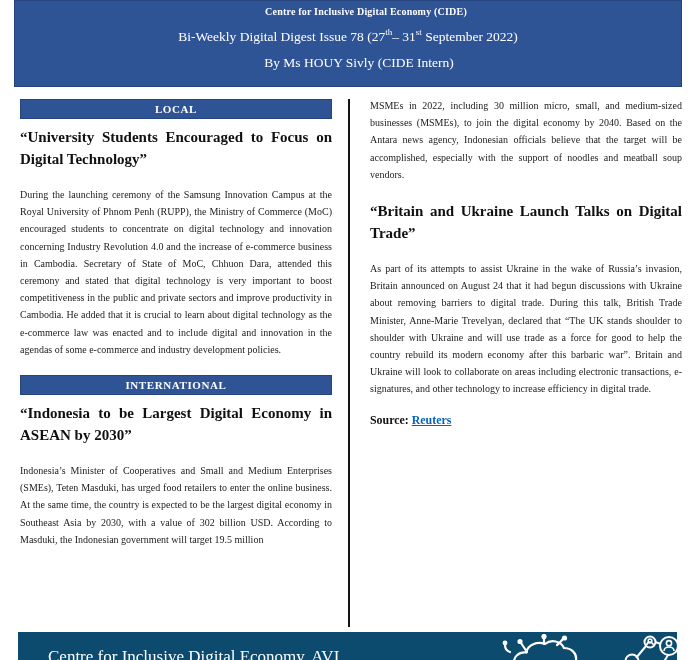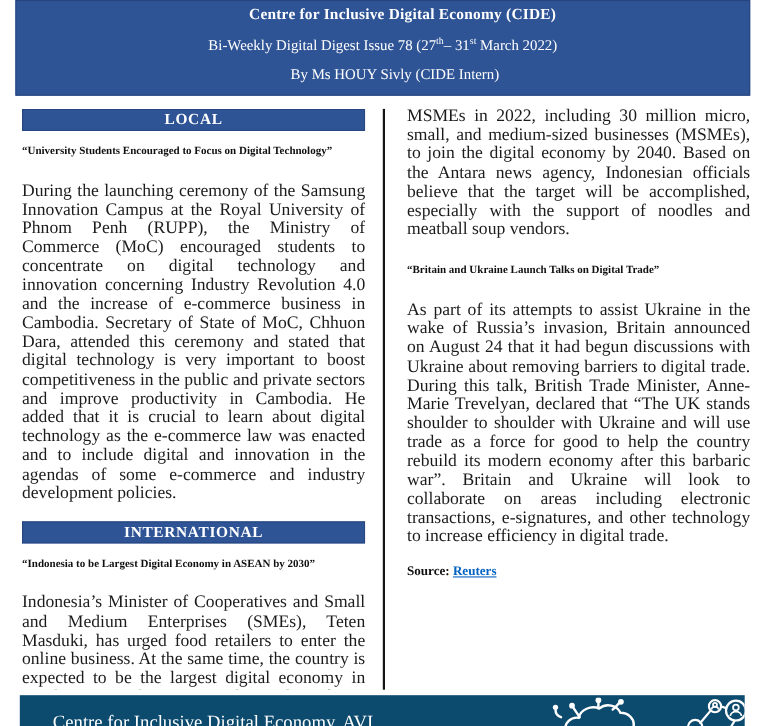--- a/index.html
+++ b/index.html
@@ -9,44 +9,44 @@
     -webkit-font-smoothing:antialiased;
   }
   .page { position:relative; width:700px; height:660px; overflow:hidden; background:#fff; }
 
   
   .masthead {
     position:absolute; left:14px; top:0; width:668px; height:87px;
     background:#2F5496; border:1px solid #26457e; box-sizing:border-box;
     color:#fff; text-align:center;
   }
-  .masthead-title { font-weight:bold; font-size:14px; margin-top:5px; letter-spacing:0.2px;margin-left:36px; }
+  .masthead-title { font-weight:bold; font-size:10px; margin-top:5px; letter-spacing:0.2px;margin-left:36px; }
   .masthead-sub   { font-size:13.5px; margin-top:10px; }
   .masthead-by    { font-size:13.5px; margin-top:10px;padding-left:22px; }
   .masthead sup   { font-size:9px; }
 
   
   .col { position:absolute; width:312px; color:#1b1b1b; }
   .col-left  { left:20px;  top:99px; height:528px; overflow:hidden; }
   .col-right { left:370px; top:97px; height:530px; overflow:hidden; }
   .divider { position:absolute; left:348px; top:99px; width:2px; height:528px; background:#141414; }
 
   .section-bar {
     height:20px; line-height:19px; background:#2F5496; border:1px solid #26457e;
     box-sizing:border-box; color:#fff; font-weight:bold; text-align:center;
-    font-size:14px; letter-spacing:0.6px;
+    font-size:11px; letter-spacing:0.6px;
   }
   .section-bar.second { margin-top:17px; }
 
   .article-title {
-    margin:8px 0 0 0; font-size:10px; line-height:21.5px;
+    margin:8px 0 0 0; font-size:15px; line-height:21.5px;
     text-align:justify; font-weight:bold; color:#101010;
   }
   .body-par {
-    margin:16px 0 0 0; font-size:16px; line-height:17.2px;
+    margin:16px 0 0 0; font-size:10px; line-height:17.2px;
     text-align:justify; text-justify:inter-word; color:#1b1b1b;
   }
   .body-par.first { margin-top:0; }
   .source-line { margin:15px 0 0 0; font-size:11.9px; color:#101010; }
   .source-line .src-label { font-weight:bold; }
   .source-line a { color:#0563C1; text-decoration:underline; font-weight:bold; cursor:pointer; }
 
   
   .footer-bar {
     position:absolute; left:18px; top:632px; width:659px; height:32px;
@@ -59,21 +59,21 @@
   .footer-icon.cloud  { left:482px; }
   .footer-icon.people { left:606px; }
 </style>
 </head>
 <body>
 
 <div class="page">
 
   <header class="masthead">
     <div class="masthead-title">Centre for Inclusive Digital Economy (CIDE)</div>
-    <div class="masthead-sub"><span>Bi-Weekly Digital Digest Issue 78 (27</span><sup>th</sup><span>– 31</span><sup>st</sup><span> March 2022)</span></div>
+    <div class="masthead-sub"><span>Bi-Weekly Digital Digest Issue 78 (27</span><sup>th</sup><span>– 31</span><sup>st</sup><span> September 2022)</span></div>
     <div class="masthead-by">By Ms HOUY Sivly (CIDE Intern)</div>
   </header>
 
   <div class="col col-left">
     <div class="section-bar">LOCAL</div>
 
     <h3 class="article-title">“University Students Encouraged to Focus on Digital Technology”</h3>
 
     <p class="body-par">During the launching ceremony of the Samsung Innovation Campus at the Royal University of Phnom Penh (RUPP), the Ministry of Commerce (MoC) encouraged students to concentrate on digital technology and innovation concerning Industry Revolution 4.0 and the increase of e-commerce business in Cambodia. Secretary of State of MoC, Chhuon Dara, attended this ceremony and stated that digital technology is very important to boost competitiveness in the public and private sectors and improve productivity in Cambodia. He added that it is crucial to learn about digital technology as the e-commerce law was enacted and to include digital and innovation in the agendas of some e-commerce and industry development policies.</p>
 

